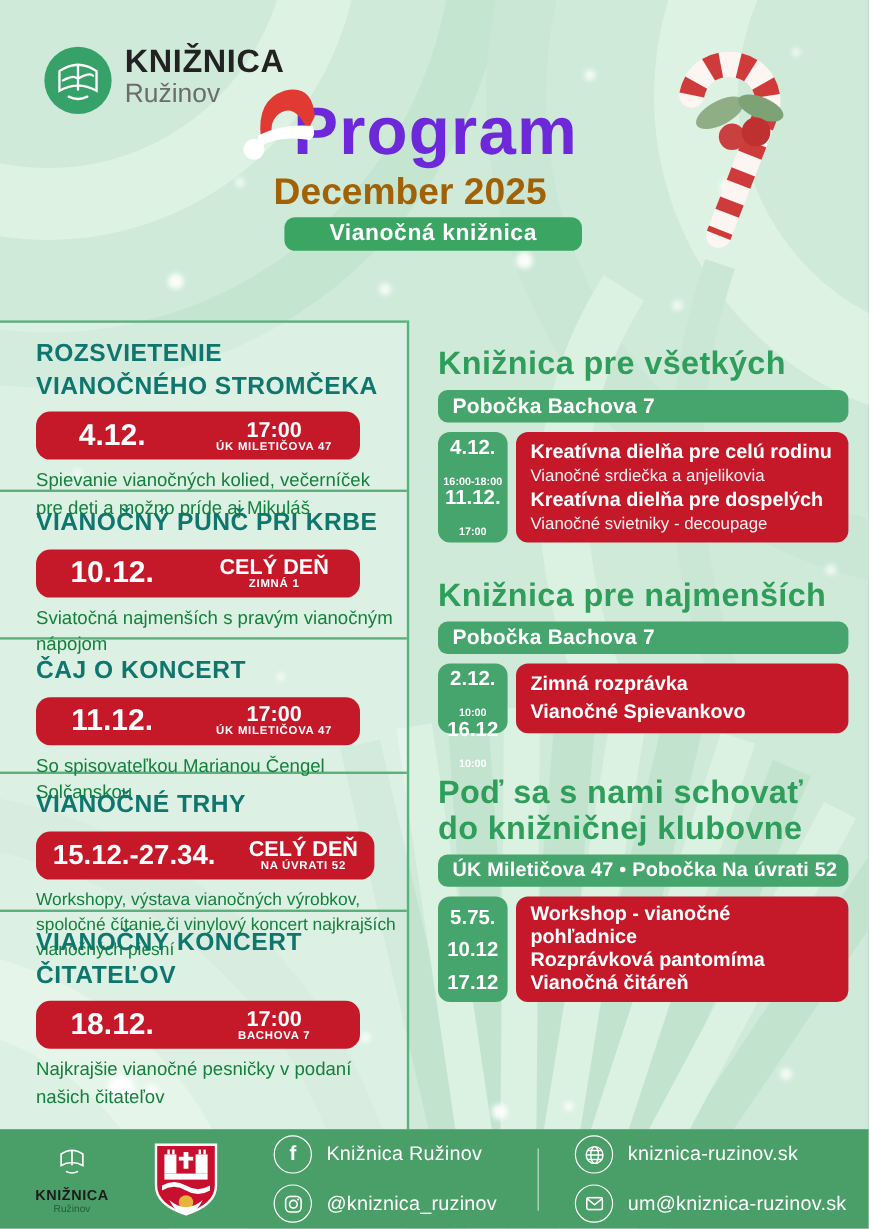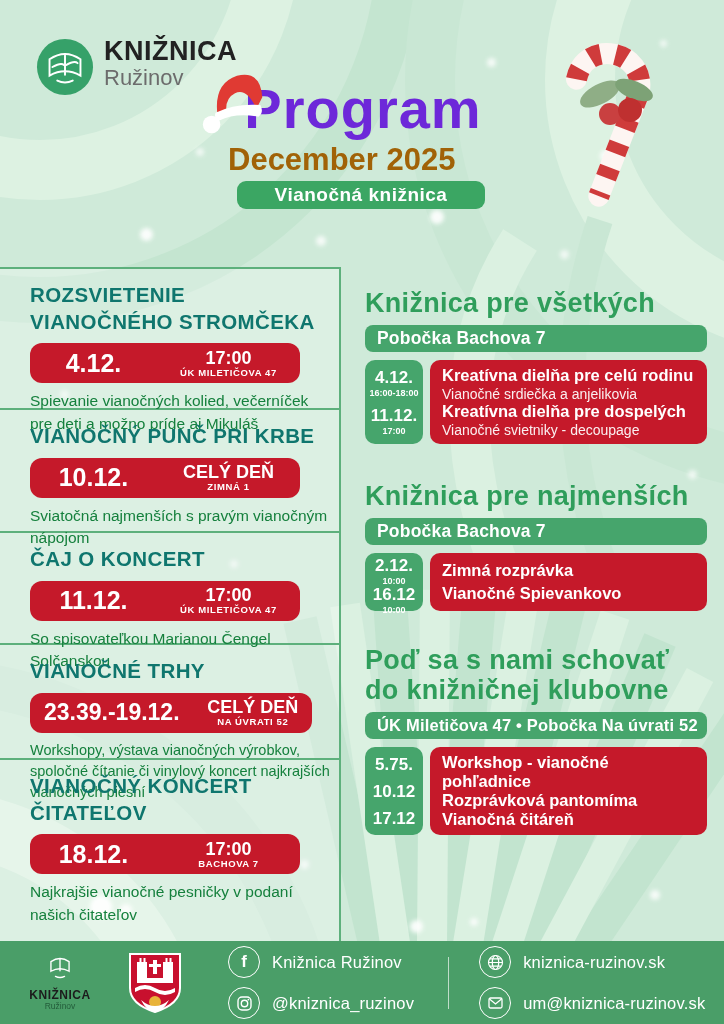--- a/index.html
+++ b/index.html
@@ -66,21 +66,21 @@
     font-size:17.5px;font-weight:bold;display:flex;align-items:center;padding-left:12px;
     letter-spacing:.2px;
   }
   .r-body{display:flex;margin-top:8px;align-items:stretch;}
   .r-dates{
     flex:0 0 58px;background:#46a56c;border-radius:10px;color:#fff;
     display:flex;flex-direction:column;justify-content:space-around;padding:4px 0;
   }
   .r-date-cell{text-align:center;line-height:1;}
   .r-date{font-size:17px;font-weight:bold;}
-  .r-time{font-size:9px;font-weight:bold;margin-top:3px;}
+  .r-time{font-size:9px;font-weight:bold;margin-top:16px;}
   .r-events{
     flex:1;margin-left:7px;background:#c5192a;border-radius:10px;color:#fff;
     display:flex;flex-direction:column;justify-content:space-around;padding:6px 12px;
   }
   .r-ev-title{font-size:16.5px;font-weight:bold;line-height:1.15;}
   .r-ev-sub{font-size:14px;color:rgba(255,255,255,.93);line-height:1.15;margin-top:1px;}
 
   
   .footer{
     position:absolute;left:0;top:941px;width:724px;height:83px;background:#4a9e68;
@@ -225,21 +225,21 @@
           <div class="ev-time">17:00</div>
           <div class="ev-place">ÚK MILETIČOVA 47</div>
         </div>
       </div>
       <div class="ev-desc">So spisovateľkou Marianou Čengel Solčanskou</div>
     </div>
 
     <div class="event-card" style="height:115px">
       <div class="ev-title">VIANOČNÉ TRHY</div>
       <div class="ev-bar" style="width:282px">
-        <div class="ev-date" style="flex:0 0 58%;font-size:23px">23.39.-19.12.</div>
+        <div class="ev-date" style="flex:0 0 58%;font-size:23px">15.12.-27.34.</div>
         <div class="ev-when">
           <div class="ev-time">CELÝ DEŇ</div>
           <div class="ev-place">NA ÚVRATI 52</div>
         </div>
       </div>
       <div class="ev-desc" style="font-size:14.5px">Workshopy, výstava vianočných výrobkov, spoločné čítanie či vinylový koncert najkrajších vianočných piesní</div>
     </div>
 
     <div class="event-card">
       <div class="ev-title">VIANOČNÝ KONCERT ČITATEĽOV</div>

